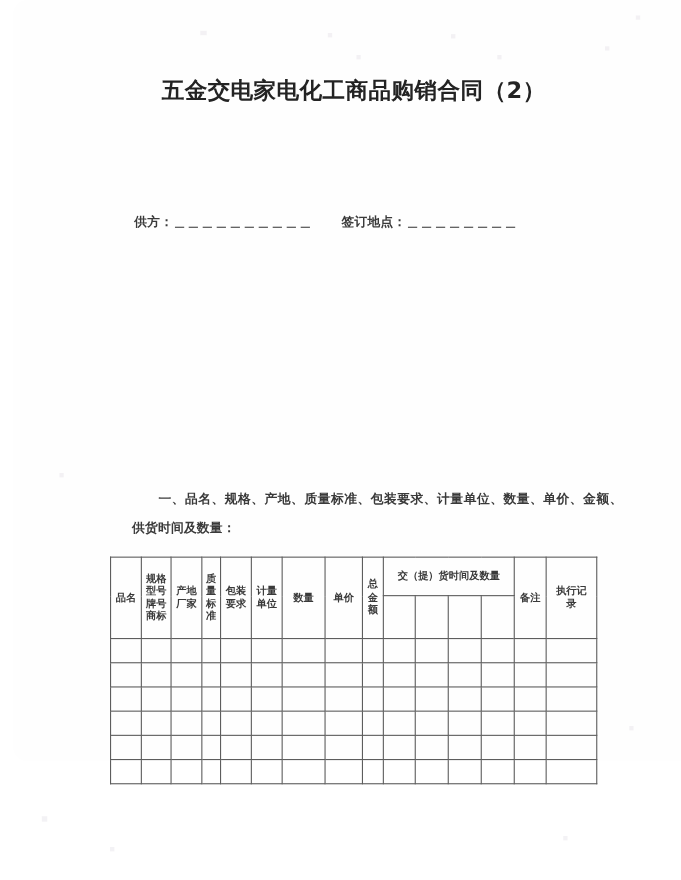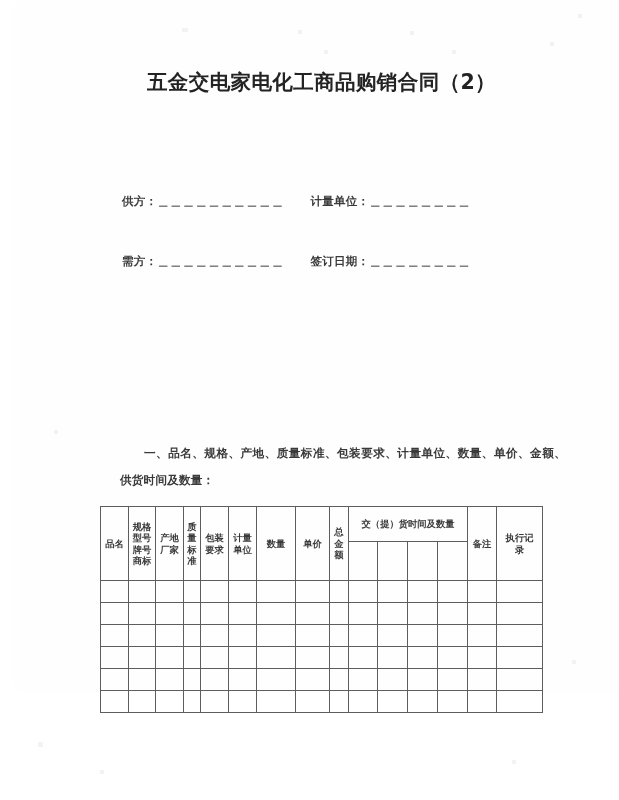--- a/index.html
+++ b/index.html
@@ -143,26 +143,23 @@
       <rect x="26" y="742" width="5" height="5"></rect>
       <rect x="88" y="770" width="4" height="4"></rect>
       <rect x="500" y="760" width="4" height="4"></rect>
     </g>
   </svg>
 
   <div class="doc-title">五金交电家电化工商品购销合同（2）</div>
 
 
   <div class="field-line supplier">
-    <span>供方：</span><span class="dashes">＿＿＿＿＿＿＿＿＿＿</span><span class="gap-sm"></span><span>计量单位：</span><span class="dashes">＿＿＿＿＿＿＿＿</span>
+    <span>供方：</span><span class="dashes">＿＿＿＿＿＿＿＿＿＿</span><span class="gap-sm"></span><span>签订地点：</span><span class="dashes">＿＿＿＿＿＿＿＿</span>
   </div>
 
-  <div class="field-line buyer">
-    <span>需方：</span><span class="dashes">＿＿＿＿＿＿＿＿＿＿</span><span class="gap-sm"></span><span>签订日期：</span><span class="dashes">＿＿＿＿＿＿＿＿</span>
-  </div>
 
 
   <div class="para para-2">一、品名、规格、产地、质量标准、包装要求、计量单位、数量、单价、金额、供货时间及数量：</div>
 
   <div class="tbl-wrap">
     <table class="grid">
       <colgroup>
         <col style="width:28px">
           <col style="width:27px">
           <col style="width:28px">

